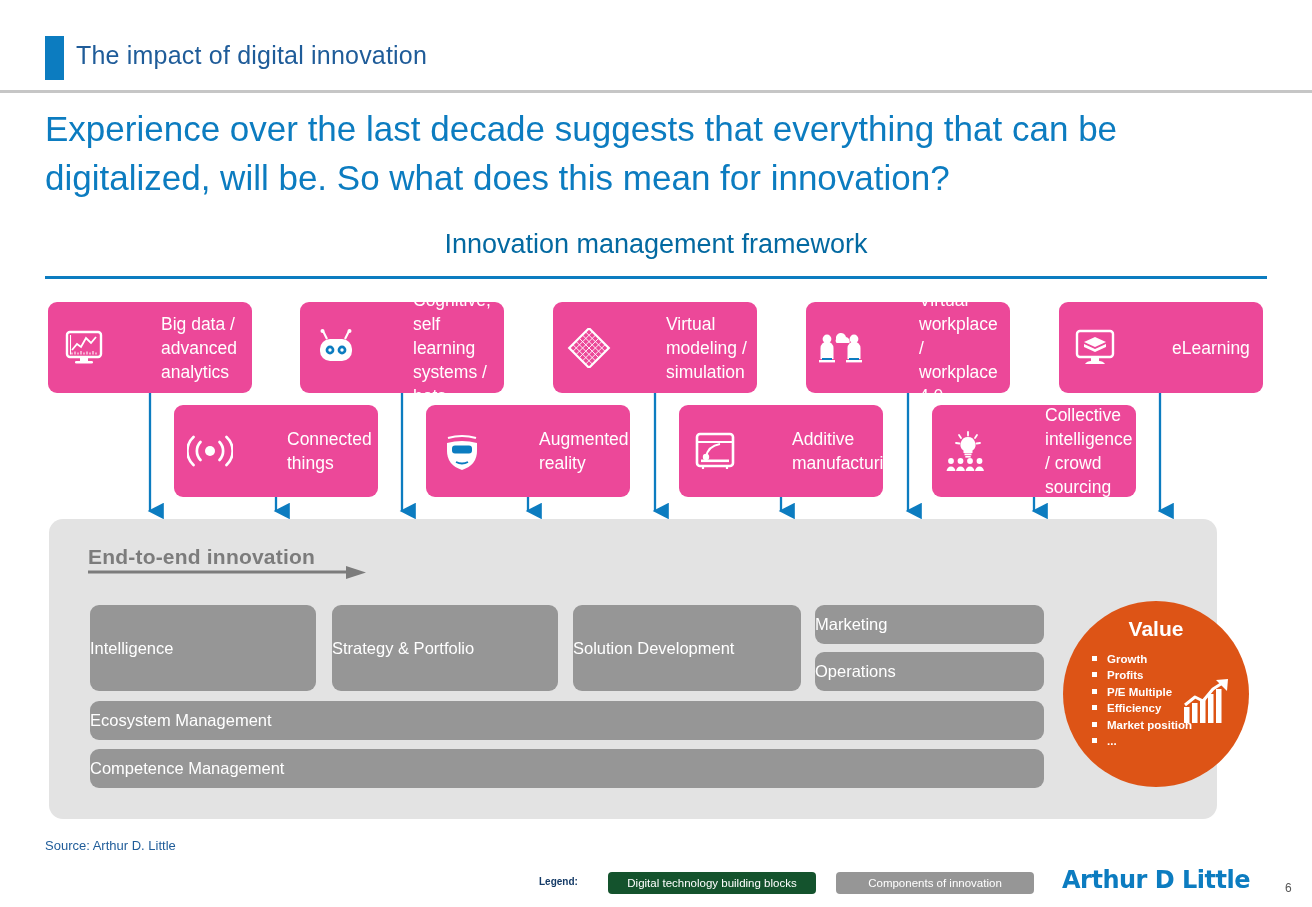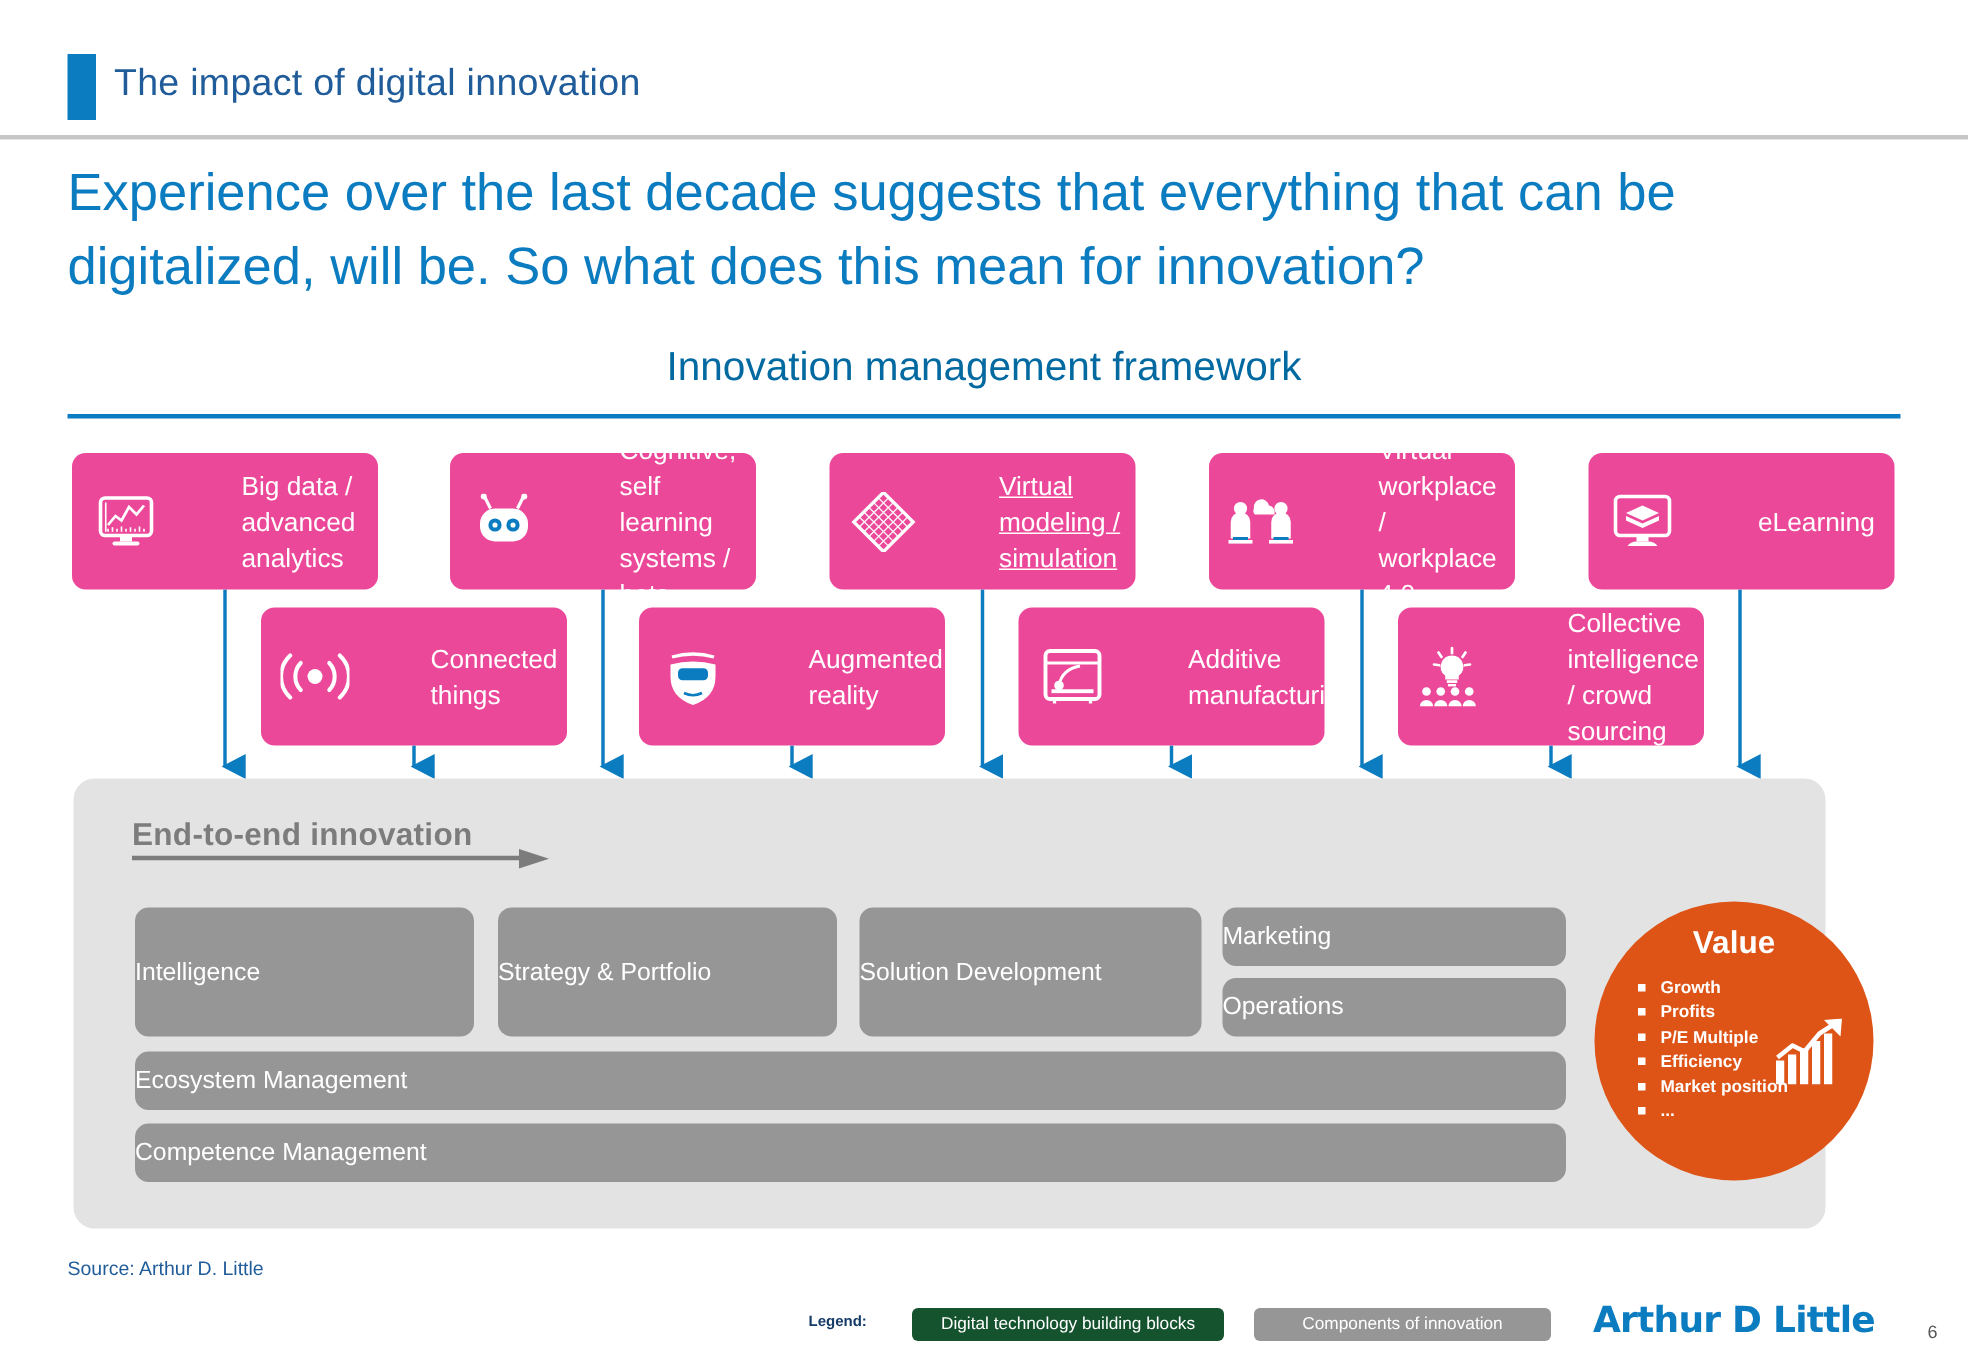--- a/index.html
+++ b/index.html
@@ -274,21 +274,21 @@
       <rect x="6" y="10" width="32" height="22" rx="10" fill="#fff"></rect>
       <circle cx="16" cy="21" r="4.4" fill="#0C7CC0"></circle>
       <circle cx="28" cy="21" r="4.4" fill="#0C7CC0"></circle>
       <circle cx="16" cy="21" r="1.7" fill="#fff"></circle>
       <circle cx="28" cy="21" r="1.7" fill="#fff"></circle>
     </svg>
   </span>
   <span class="tech-label">Cognitive, self learning systems / bots</span>
 </div>
 
-<div class="tech-box" style="left:553px; top:302px; width:204px; height:91px;text-decoration:underline;">
+<div class="tech-box" style="left:553px; top:302px; width:204px; height:91px;">
   <span class="tech-icon">
     <svg width="46" height="40" viewBox="0 0 46 40">
       <g transform="translate(23,20) rotate(45)">
         <rect x="-14" y="-14" width="28" height="28" fill="none" stroke="#fff" stroke-width="2.2"></rect>
         <g stroke="#fff" stroke-width="0.9" opacity="0.95">
           <line x1="-14" y1="-9" x2="14" y2="-9"></line>
             <line x1="-14" y1="-4.5" x2="14" y2="-4.5"></line>
           <line x1="-14" y1="0" x2="14" y2="0"></line>
             <line x1="-14" y1="4.5" x2="14" y2="4.5"></line>
           <line x1="-14" y1="9" x2="14" y2="9"></line>

